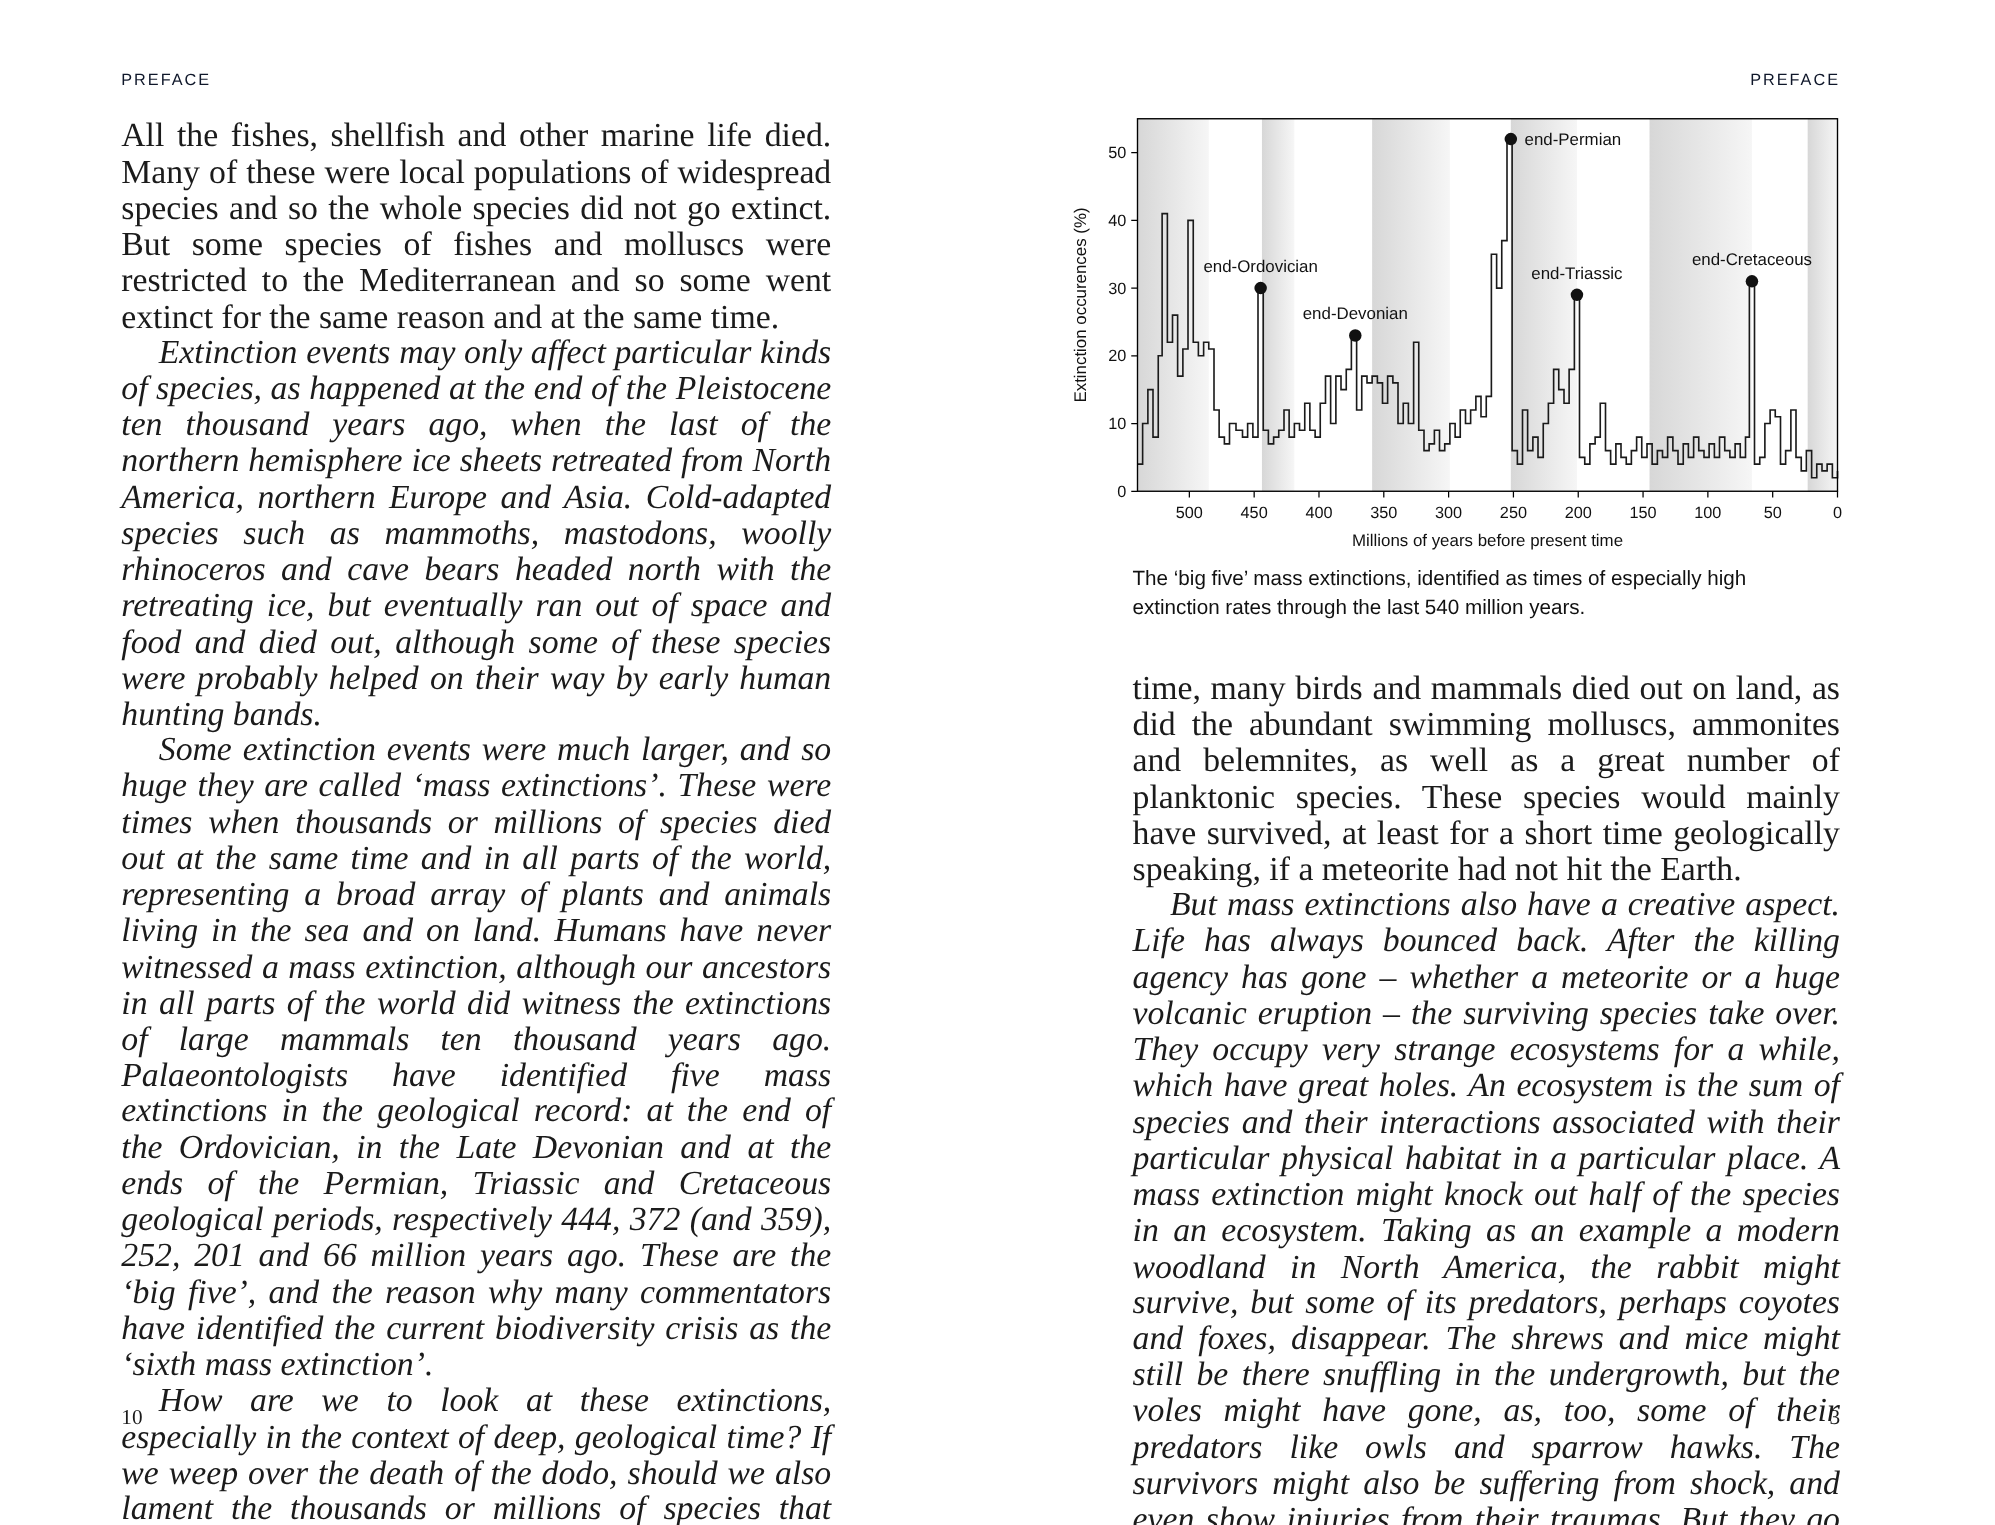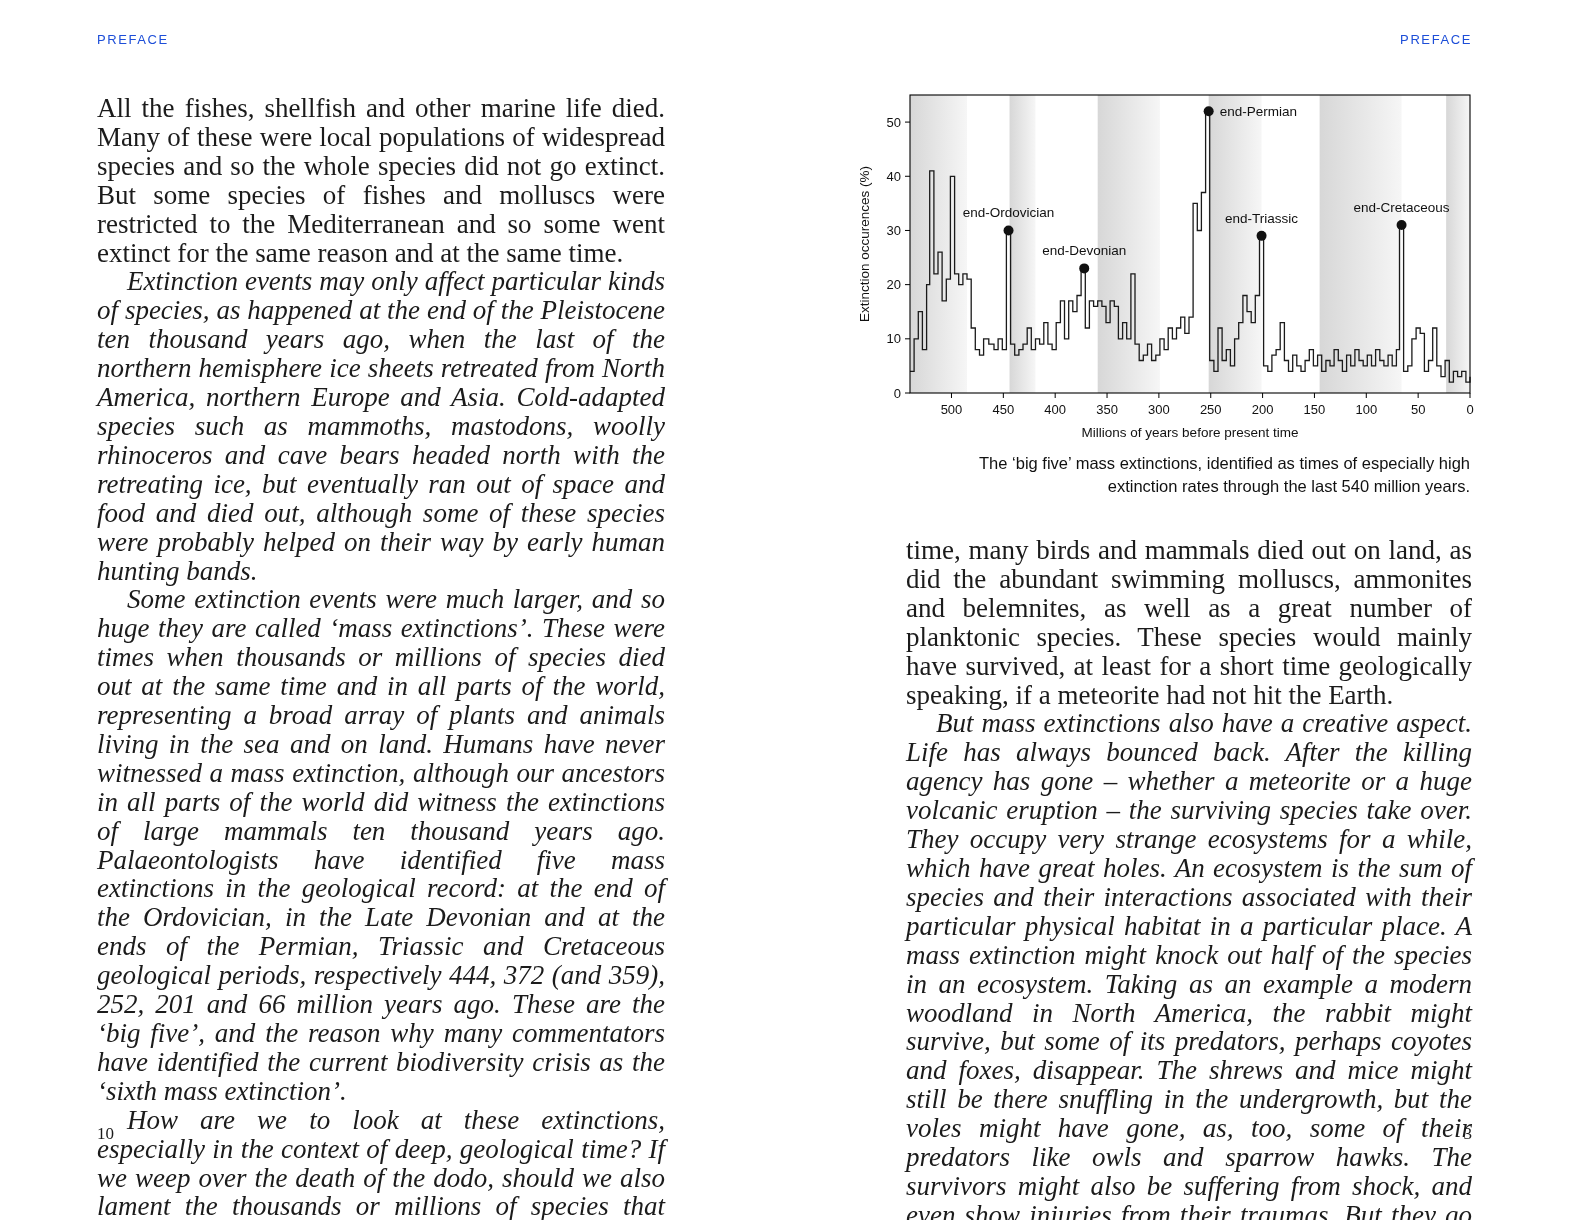--- a/index.html
+++ b/index.html
@@ -2,43 +2,43 @@
 <html lang="en"><head>
 <meta charset="utf-8">
 <style>
   html,body{margin:0;padding:0;}
   body{
     width:1596px;height:1220px;position:relative;background:#ffffff;
     font-family:"Liberation Serif",serif;color:#1b1b1b;
     -webkit-hyphens:auto;hyphens:auto;
   }
   .running-head{
-    position:absolute;top:32px;
+    position:absolute;top:56px;
     font-family:"Liberation Sans",sans-serif;font-size:13px;
-    letter-spacing:1.6px;color:#1d4ed8;
+    letter-spacing:1.6px;color:#0f172a;
   }
   #head-left{left:97px;}
   #head-right{right:124px;}
   .textcol{
     position:absolute;width:568px;
     font-size:27px;line-height:28.9px;text-align:justify;
   }
   #col-left{left:97px;top:94px;}
   #col-right{left:906px;top:536px;width:566px;}
   .textcol p{margin:0;}
   .textcol p.indent{text-indent:30px;font-style:italic;}
   .pagenum{position:absolute;top:1124px;font-size:17px;}
   #pn-left{left:97px;}
   #pn-right{right:124px;}
   #chart-figure{position:absolute;left:855px;top:85px;width:625px;height:365px;}
   #chart-figure svg{display:block;}
   #chart-caption{
     position:absolute;left:906px;top:452px;width:564px;
     font-family:"Liberation Sans",sans-serif;font-size:16.5px;line-height:23px;color:#111;
-    text-align:right;
+    text-align:left;
   }
 </style>
 </head>
 <body>
 
 <div class="running-head" id="head-left">PREFACE</div>
 <div class="running-head" id="head-right">PREFACE</div>
 
 <div class="textcol" id="col-left">
   <p>All the fishes, shellfish and other marine life died. Many of these were local populations of widespread species and so the whole species did not go extinct. But some species of fishes and molluscs were restricted to the Mediterranean and so some went extinct for the same reason and at the same time.</p>

